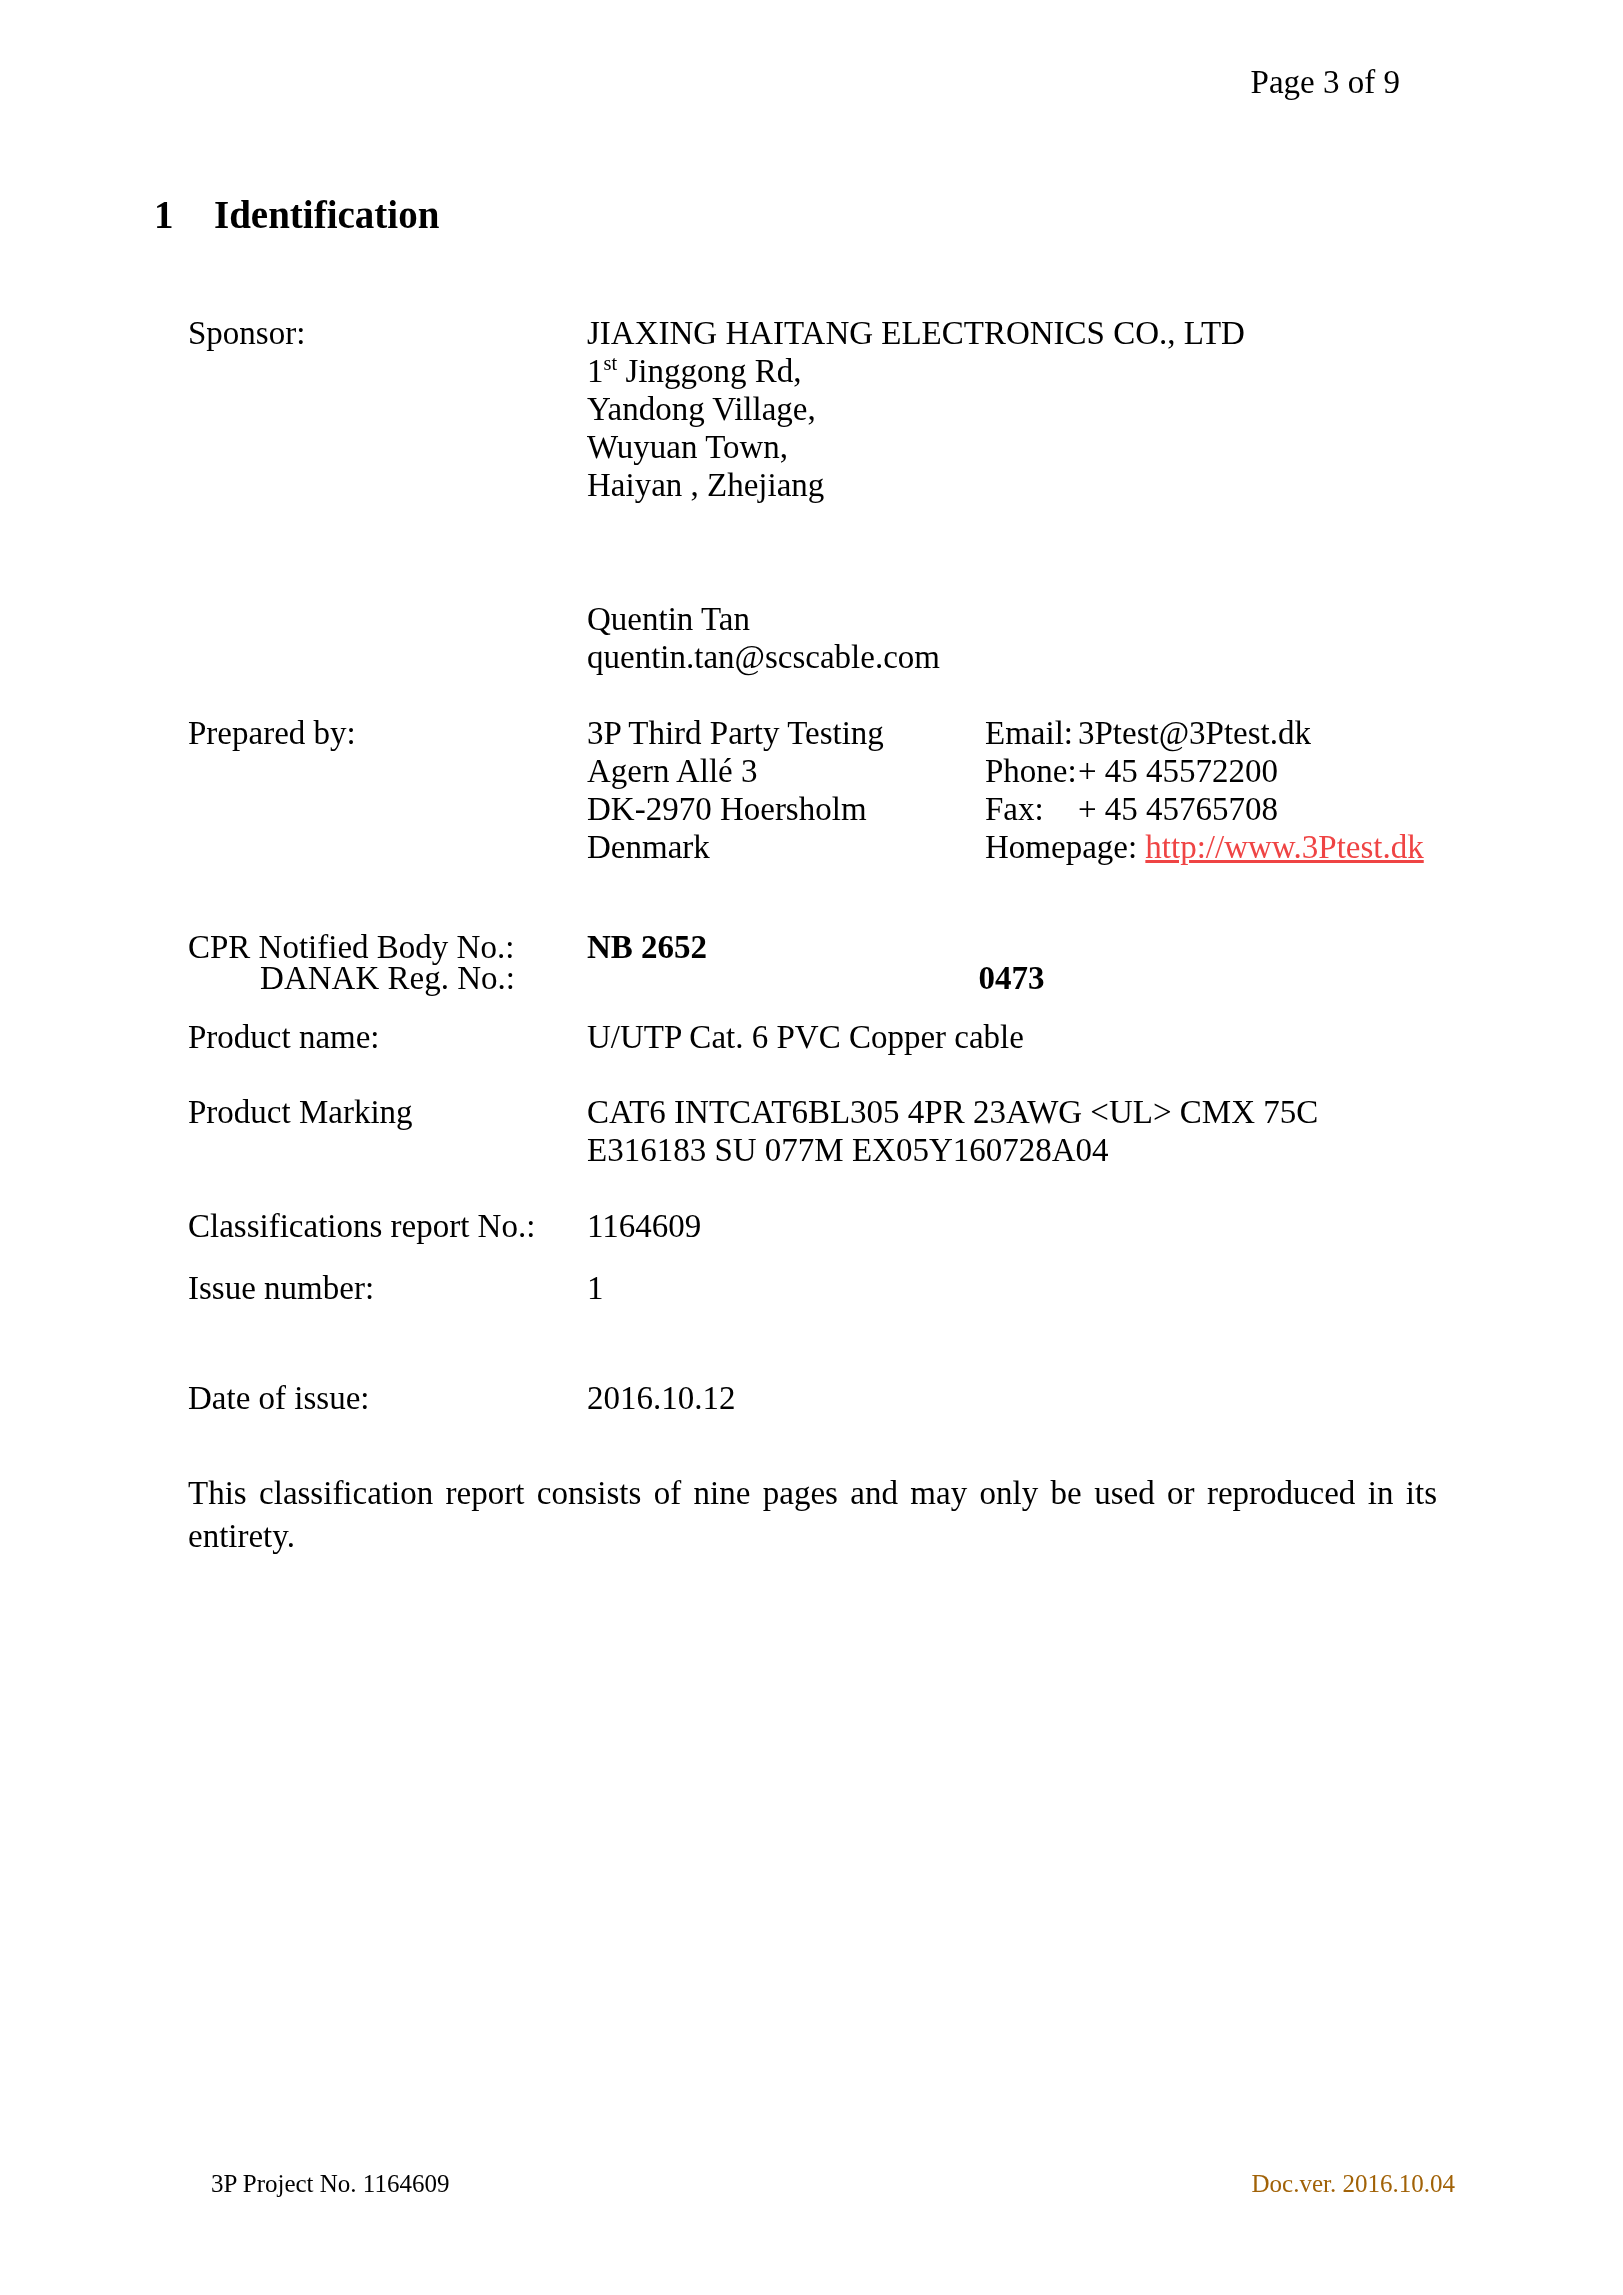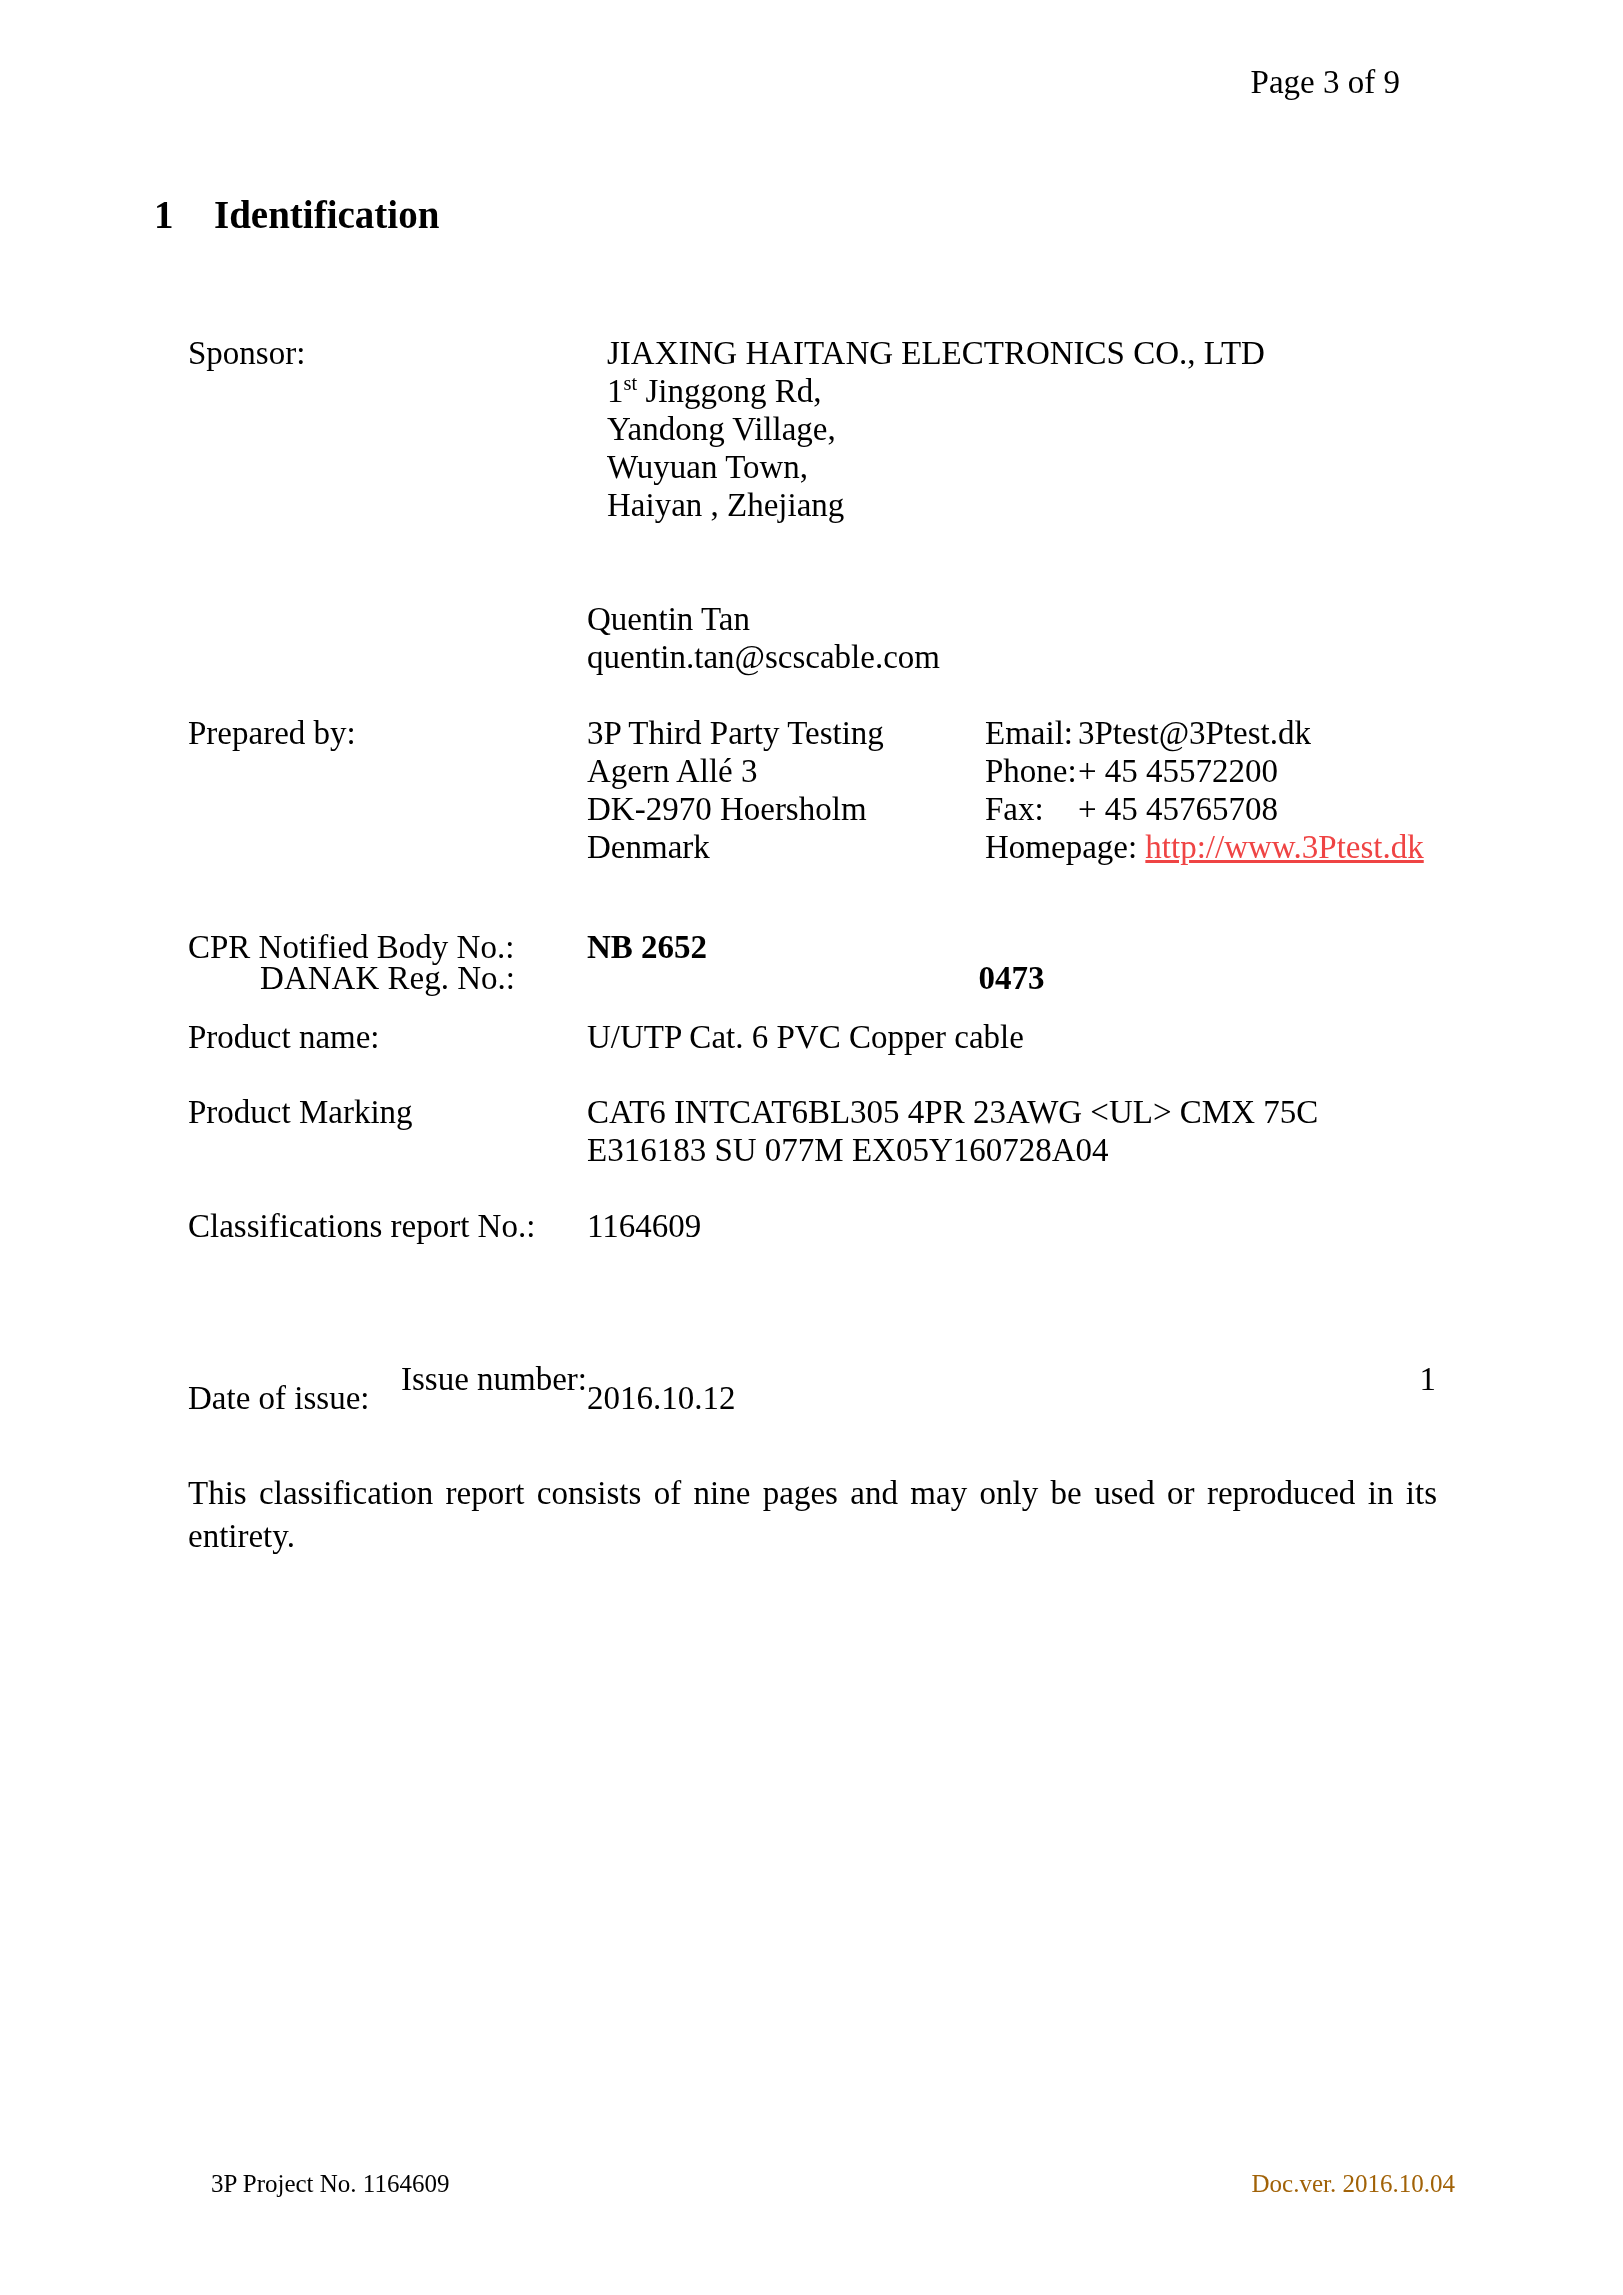--- a/index.html
+++ b/index.html
@@ -72,21 +72,21 @@
 <body>
 
 <div class="page">
 
   <div class="page-header">Page 3 of 9</div>
 
   <div class="section-heading">
     <span class="num">1</span><span>Identification</span>
   </div>
 
-  <div class="row" style="top:334px;gap:20px;">
+  <div class="row" style="top:314px;">
     <div class="lbl">Sponsor:</div>
     <div class="val">
       <div>JIAXING HAITANG ELECTRONICS CO., LTD</div>
       <div><span>1</span><sup class="sp">st</sup><span> Jinggong Rd,</span></div>
       <div>Yandong Village,</div>
       <div>Wuyuan Town,</div>
       <div>Haiyan , Zhejiang</div>
     </div>
   </div>
 
@@ -137,21 +137,21 @@
       <div>CAT6 INTCAT6BL305 4PR 23AWG &lt;UL&gt; CMX 75C</div>
       <div>E316183 SU 077M EX05Y160728A04</div>
     </div>
   </div>
 
   <div class="row" style="top:1207px;">
     <div class="lbl">Classifications report No.:</div>
     <div class="val">1164609</div>
   </div>
 
-  <div class="row" style="top:1360px;text-align:right;">
+  <div class="row" style="top:1269px;">
     <div class="lbl">Issue number:</div>
     <div class="val">1</div>
   </div>
 
   <div class="row" style="top:1379px;">
     <div class="lbl">Date of issue:</div>
     <div class="val">2016.10.12</div>
   </div>
 
   <div class="note" style="top:1472px;">This classification report consists of nine pages and may only be used or reproduced in its entirety.</div>

